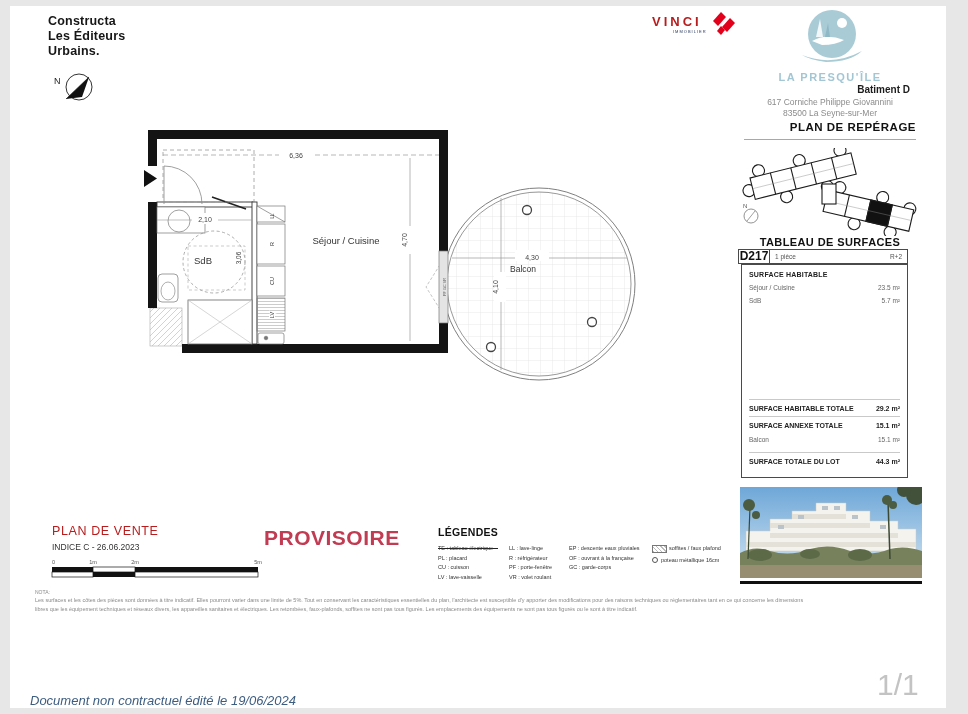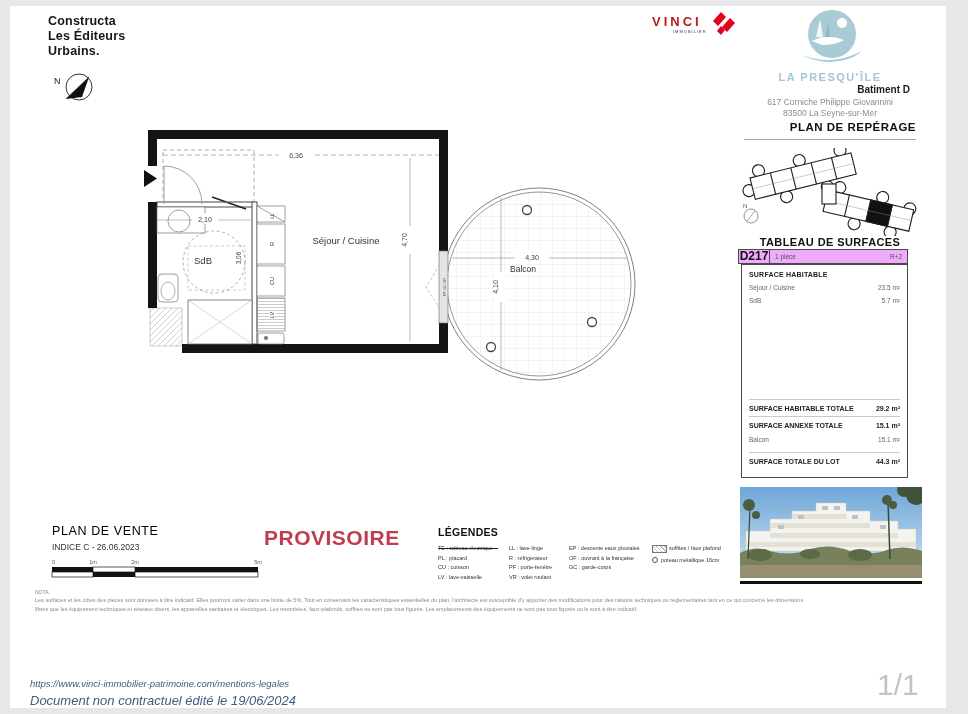--- a/index.html
+++ b/index.html
@@ -16,37 +16,37 @@
   .vinci-sub  { left:673px; top:29px; font-size:4px; letter-spacing:1px; color:#1c2e57; }
   .proj-name  { left:750px; top:71px; width:160px; text-align:center; font-size:11px; font-weight:bold; letter-spacing:1.5px; color:#a3c6d4; }
   .proj-bld   { left:750px; top:84px; width:160px; text-align:right; font-size:10px; font-weight:bold; color:#1d1d1d; }
   .proj-addr1 { left:735px; top:97px;  width:190px; text-align:center; font-size:8.5px; color:#8b8b8b; }
   .proj-addr2 { left:735px; top:108px; width:190px; text-align:center; font-size:8.5px; color:#8b8b8b; }
   .proj-plan  { left:744px; top:121px; width:172px; text-align:right; font-size:11.5px; font-weight:bold; letter-spacing:0.5px; color:#111; }
   .proj-rule  { left:744px; top:139px; width:172px; height:1px; background:#a8a8a8; }
 
   
   .surf-title { left:737px; top:236px; width:186px; text-align:center; font-size:11px; font-weight:bold; letter-spacing:0.4px; color:#111; }
-  .surf-head  { left:738px; top:249px; width:170px; height:15px; border:1px solid #4a4a4a; display:flex; box-sizing:border-box; background:#f0abfc; }
+  .surf-head  { left:738px; top:249px; width:170px; height:15px; border:1px solid #4a4a4a; display:flex; box-sizing:border-box; background:#ffffff; }
   .surf-lot   { width:30px; border-right:1px solid #4a4a4a; font-size:12px; font-weight:bold; color:#111; text-align:center; line-height:13px; }
   .surf-type  { flex:1; font-size:6.5px; color:#555; line-height:13px; padding-left:5px; }
   .surf-floor { font-size:6.5px; color:#555; line-height:13px; padding-right:5px; }
   .surf-body  { left:741px; top:264px; width:167px; height:214px; border:1px solid #4a4a4a; box-sizing:border-box; padding:4px 7px; background:#fff; }
   .sec-title  { font-size:7px; font-weight:bold; color:#222; line-height:12px; letter-spacing:0.2px; }
   .srow  { display:flex; justify-content:space-between; font-size:6.5px; color:#666; line-height:13px; }
   .srow .v { color:#666; }
   .spacer { height:92px; }
   .trow { display:flex; justify-content:space-between; font-size:7px; font-weight:bold; color:#222; border-top:1px solid #c9c9c9; padding:4px 0 3px 0; line-height:9px; }
   .trow3 { margin-top:6px; }
 
   
   .photo-line { left:740px; top:581px; width:182px; height:3px; background:#101010; }
 
   
-  .pv-title { left:52px; top:524px; font-size:12.5px; letter-spacing:0.6px; color:#000000; }
+  .pv-title { left:52px; top:524px; font-size:12.5px; letter-spacing:0.6px; color:#b91c1c; }
   .pv-index { left:52px; top:542px; font-size:8.5px; color:#333; }
 
   .stamp { left:264px; top:526px; font-size:21px; font-weight:bold; color:#c13b52; letter-spacing:0.5px; }
 
   
   .leg-title { left:438px; top:526px; font-size:10.5px; font-weight:bold; color:#111; border-bottom:1.2px solid #222; padding-bottom:10px; letter-spacing:0.3px; }
   .leg-col { font-size:5.5px; color:#333; line-height:9.5px; white-space:nowrap; }
   .leg-c1 { left:438px; top:544px; }
   .leg-c2 { left:509px; top:544px; }
   .leg-c3 { left:569px; top:544px; }
@@ -370,15 +370,14 @@
   <div class="abs leg-col leg-c4">
     <div><span class="swatch"></span><span>soffites / faux plafond</span></div>
     <div style="margin-top:2px"><span class="pcircle"></span><span>poteau métallique 16cm</span></div>
   </div>
 
   <div class="abs nota-label">NOTA:</div>
   <div class="abs nota-line1">Les surfaces et les côtes des pièces sont données à titre indicatif. Elles pourront varier dans une limite de 5%. Tout en conservant les caractéristiques essentielles du plan, l'architecte est susceptible d'y apporter des modifications pour des raisons techniques ou réglementaires tant en ce qui concerne les dimensions</div>
   <div class="abs nota-line2">libres que les équipement techniques et réseaux divers, les appareilles sanitaires et électriques. Les retombées, faux-plafonds, soffites ne sont pas tous figurés. Les emplacements des équipements ne sont pas tous figurés ou le sont à titre indicatif.</div>
 
   <div class="abs foot1">Document non contractuel édité le 19/06/2024</div>
-  <div class="abs foot2">https://www.vinci-immobilier-patrimoine.com/mentions-legales</div>
   <div class="abs pageno">1/1</div>
 </div>
 
 </body></html>

